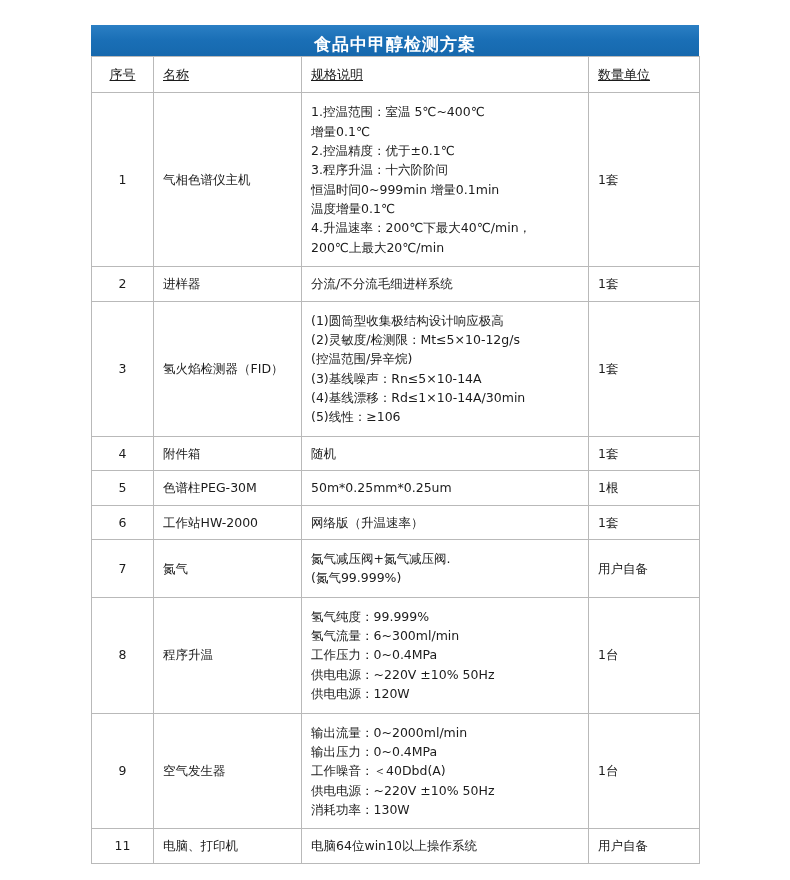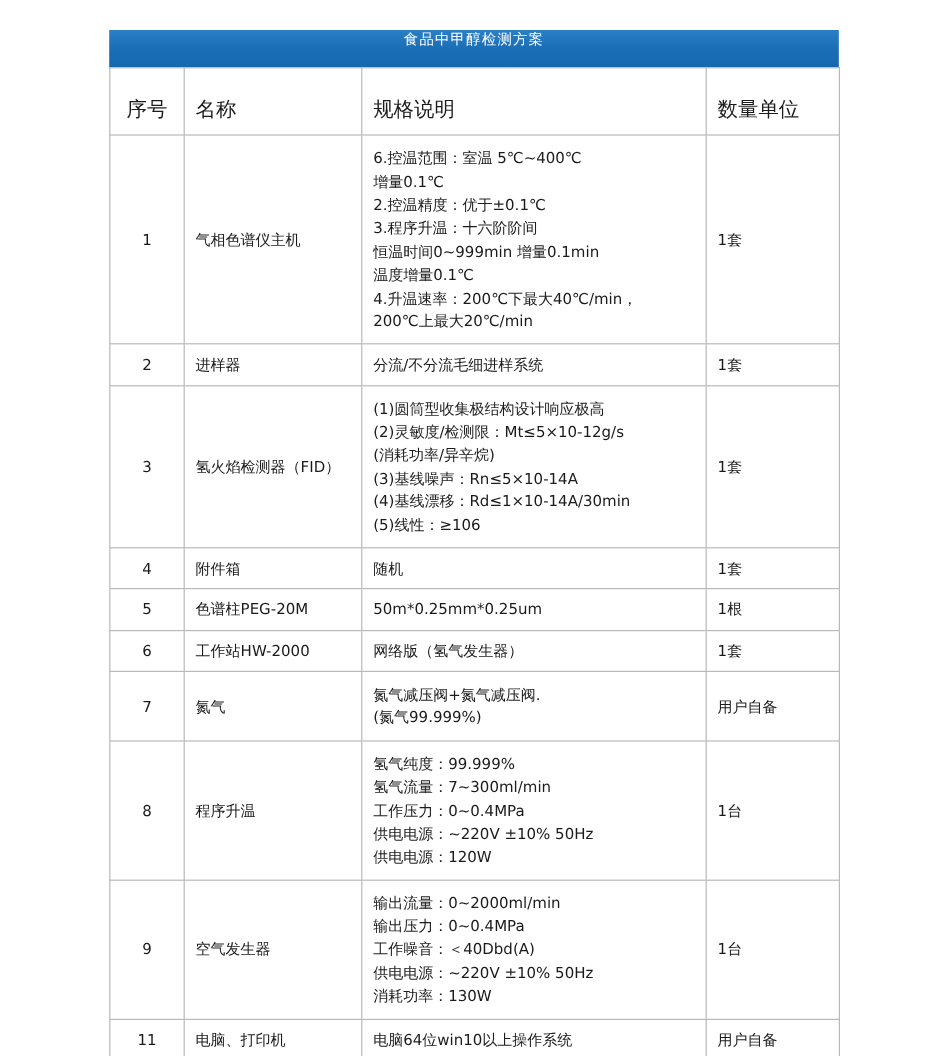--- a/index.html
+++ b/index.html
@@ -17,25 +17,25 @@
   #sheet {
     position: absolute;
     left: 91px;
     top: 25px;
     width: 608px;
   }
   .title-bar {
     height: 31px;
     background: linear-gradient(to bottom, #2b7fc4 0%, #1a6fb6 48%, #1668ad 100%);
     color: #ffffff;
-    font-size: 12px;
-    font-weight: normal;
+    font-size: 17px;
+    font-weight: bold;
     letter-spacing: 1px;
     display: flex;
-    align-items: flex-start;
+    align-items: flex-end;
     justify-content: center;
   }
   table.spec {
     border-collapse: collapse;
     width: 100%;
     table-layout: fixed;
     font-size: 12.5px;
   }
   table.spec col.c-no    { width: 62px; }
   table.spec col.c-name  { width: 148px; }
@@ -49,23 +49,24 @@
   }
   .cell {
     padding: 7px 8px 7px 9px;
     line-height: 1.55;
   }
   .cell.center {
     text-align: center;
     padding-left: 8px;
   }
   thead td .cell {
-    padding-top: 22px;
+    padding-top: 8px;
     padding-bottom: 7px;
-    font-size: 17px;
+    font-size: 13px;
+    text-decoration: underline;
   }
   thead td {
     background: #ffffff;
   }
   .cell.multi {
     padding-top: 9px;
     padding-bottom: 9px;
   }
   .cell .line {
     white-space: pre;
@@ -106,21 +107,21 @@
     <tbody>
         <tr>
           <td>
             <div class="cell center">1</div>
           </td>
           <td>
             <div class="cell">气相色谱仪主机</div>
           </td>
           <td>
             <div class="cell multi">
-              <div class="line">6.控温范围：室温 5℃~400℃</div>
+              <div class="line">1.控温范围：室温 5℃~400℃</div>
               <div class="line">增量0.1℃</div>
               <div class="line">2.控温精度：优于±0.1℃</div>
               <div class="line">3.程序升温：十六阶阶间</div>
               <div class="line">恒温时间0~999min 增量0.1min</div>
               <div class="line">温度增量0.1℃</div>
               <div class="line">4.升温速率：200℃下最大40℃/min，</div>
               <div class="line">200℃上最大20℃/min</div>
             </div>
           </td>
           <td>
@@ -147,21 +148,21 @@
           <td>
             <div class="cell center">3</div>
           </td>
           <td>
             <div class="cell">氢火焰检测器（FID）</div>
           </td>
           <td>
             <div class="cell multi">
               <div class="line">(1)圆筒型收集极结构设计响应极高</div>
               <div class="line">(2)灵敏度/检测限：Mt≤5×10-12g/s</div>
-              <div class="line">(消耗功率/异辛烷)</div>
+              <div class="line">(控温范围/异辛烷)</div>
               <div class="line">(3)基线噪声：Rn≤5×10-14A</div>
               <div class="line">(4)基线漂移：Rd≤1×10-14A/30min</div>
               <div class="line">(5)线性：≥106</div>
             </div>
           </td>
           <td>
             <div class="cell">1套</div>
           </td>
         </tr>
         <tr>
@@ -178,41 +179,41 @@
           </td>
           <td>
             <div class="cell">1套</div>
           </td>
         </tr>
         <tr>
           <td>
             <div class="cell center">5</div>
           </td>
           <td>
-            <div class="cell">色谱柱PEG-20M</div>
+            <div class="cell">色谱柱PEG-30M</div>
           </td>
           <td>
             <div class="cell">
               <div class="line">50m*0.25mm*0.25um</div>
             </div>
           </td>
           <td>
             <div class="cell">1根</div>
           </td>
         </tr>
         <tr>
           <td>
             <div class="cell center">6</div>
           </td>
           <td>
             <div class="cell">工作站HW-2000</div>
           </td>
           <td>
             <div class="cell">
-              <div class="line">网络版（氢气发生器）</div>
+              <div class="line">网络版（升温速率）</div>
             </div>
           </td>
           <td>
             <div class="cell">1套</div>
           </td>
         </tr>
         <tr>
           <td>
             <div class="cell center">7</div>
           </td>
@@ -232,21 +233,21 @@
         <tr>
           <td>
             <div class="cell center">8</div>
           </td>
           <td>
             <div class="cell">程序升温</div>
           </td>
           <td>
             <div class="cell multi">
               <div class="line">氢气纯度：99.999%</div>
-              <div class="line">氢气流量：7~300ml/min</div>
+              <div class="line">氢气流量：6~300ml/min</div>
               <div class="line">工作压力：0~0.4MPa</div>
               <div class="line">供电电源：~220V ±10% 50Hz</div>
               <div class="line">供电电源：120W</div>
             </div>
           </td>
           <td>
             <div class="cell">1台</div>
           </td>
         </tr>
         <tr>

